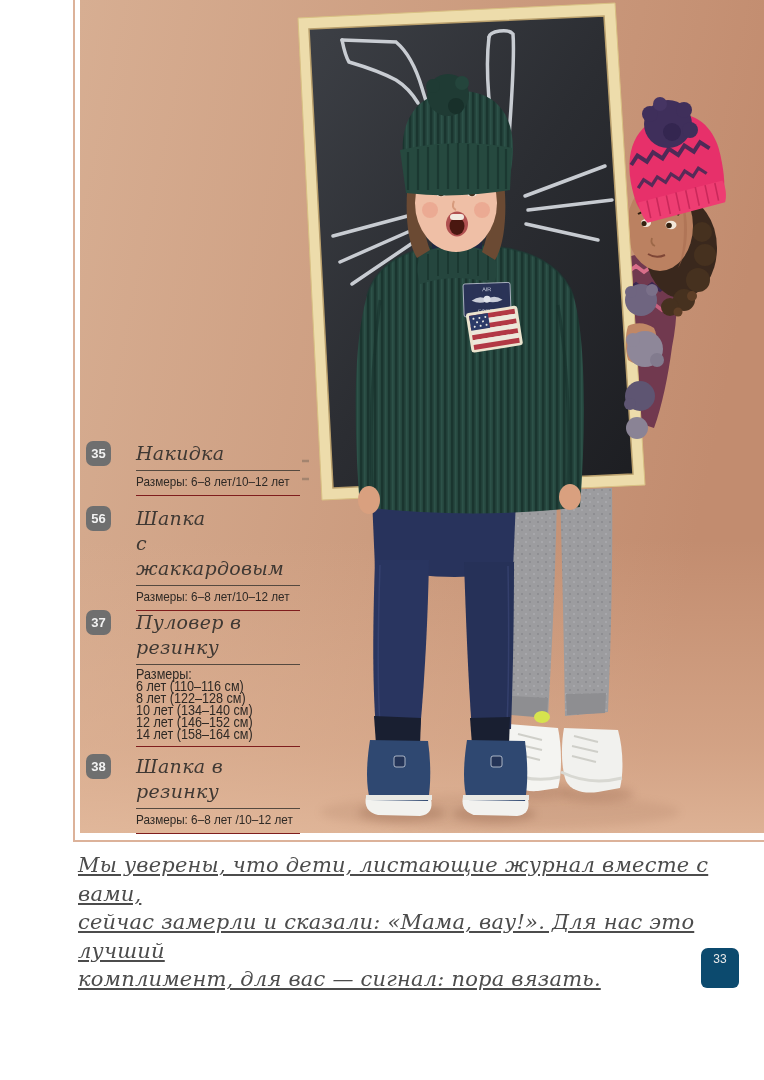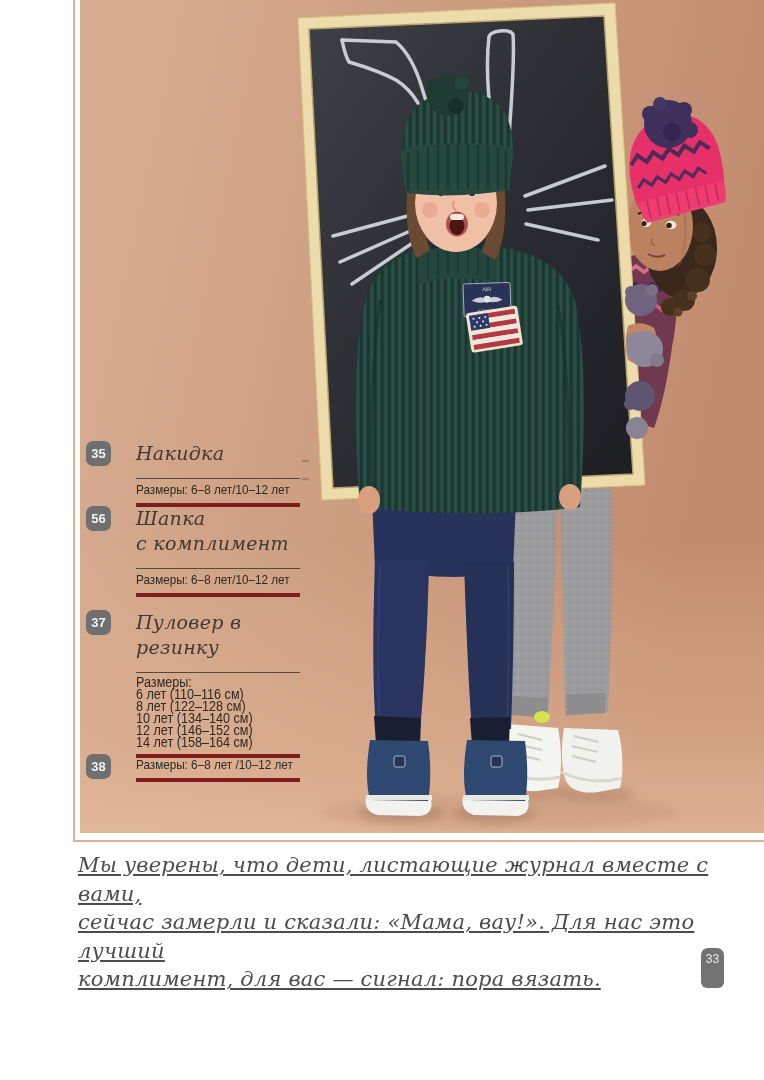--- a/index.html
+++ b/index.html
@@ -9,28 +9,28 @@
   .keyline-v{left:73px;top:0;width:2px;height:842px;}
   .keyline-h{left:73px;top:840px;width:691px;height:2px;}
   .photo{position:absolute;left:80px;top:0;width:684px;height:833px;overflow:hidden;background:#cfa183;}
   .photo svg{display:block;}
 
   .item{position:absolute;left:86px;display:flex;align-items:flex-start;}
   .badge{width:25px;height:25px;border-radius:7px;background:#6f6f6f;color:#f2f2f2;
          font:700 13px/25px "Liberation Sans",sans-serif;text-align:center;margin-right:25px;flex:none;}
   .cols{width:164px;}
   .title{font:italic 19px/25px "DejaVu Serif",serif;color:#3f3833;
-         border-bottom:1px solid #55493f;padding-bottom:12px;letter-spacing:.3px;}
+         border-bottom:1px solid #55493f;padding-bottom:4px;letter-spacing:.3px;}
   .sizes{font:13px/15px "Liberation Sans",sans-serif;color:#2e2925;
-         border-bottom:4px solid #7f1d1d;padding:3px 0 6px;}
+         border-bottom:1px solid #7f1d1d;padding:3px 0 6px;}
   .sizes .cond{display:inline-block;transform:scaleX(.9);transform-origin:0 50%;white-space:nowrap;}
   .item-37 .sizes{font-size:14px;line-height:12px;}
   .caption{position:absolute;left:78px;top:851px;font:italic 21px/28.5px "DejaVu Serif",serif;
            color:#4c4c4c;letter-spacing:.2px;text-decoration:underline;}
-  .page-badge{position:absolute;left:701px;top:948px;width:23px;height:40px;background:#737373;
+  .page-badge{position:absolute;left:701px;top:948px;width:38px;height:40px;background:#0c4a6e;
               border-radius:7px 7px 6px 6px;color:#eaeaea;font:12px/1 "Liberation Sans",sans-serif;
               text-align:center;padding-top:5px;box-sizing:border-box;}
 </style>
 </head>
 <body>
 
 <div class="page">
 
   <div class="keyline keyline-v"></div>
   <div class="keyline keyline-h"></div>
@@ -277,21 +277,21 @@
         <span class="cond">Размеры: 6–8 лет/10–12 лет</span>
       </div>
     </div>
   </div>
 
   <div class="item item-36" style="top:506px">
     <div class="badge">56</div>
     <div class="cols">
       <div class="title">
         <div>Шапка</div>
-        <div>с комплимент</div>
+        <div>с жаккардовым</div>
       </div>
       <div class="sizes">
         <span class="cond">Размеры: 6–8 лет/10–12 лет</span>
       </div>
     </div>
   </div>
 
   <div class="item item-37" style="top:610px">
     <div class="badge">37</div>
     <div class="cols">
@@ -305,20 +305,23 @@
         <div><span class="cond">10 лет (134–140 см)</span></div>
         <div><span class="cond">12 лет (146–152 см)</span></div>
         <div><span class="cond">14 лет (158–164 см)</span></div>
       </div>
     </div>
   </div>
 
   <div class="item item-38" style="top:754px">
     <div class="badge">38</div>
     <div class="cols">
+      <div class="title">
+        <div>Шапка в резинку</div>
+      </div>
       <div class="sizes">
         <span class="cond">Размеры: 6–8 лет /10–12 лет</span>
       </div>
     </div>
   </div>
 
   <div class="caption">
     <div>Мы уверены, что дети, листающие журнал вместе с вами,</div>
     <div>сейчас замерли и сказали: «Мама, вау!». Для нас это лучший</div>
     <div>комплимент, для вас — сигнал: пора вязать.</div>

